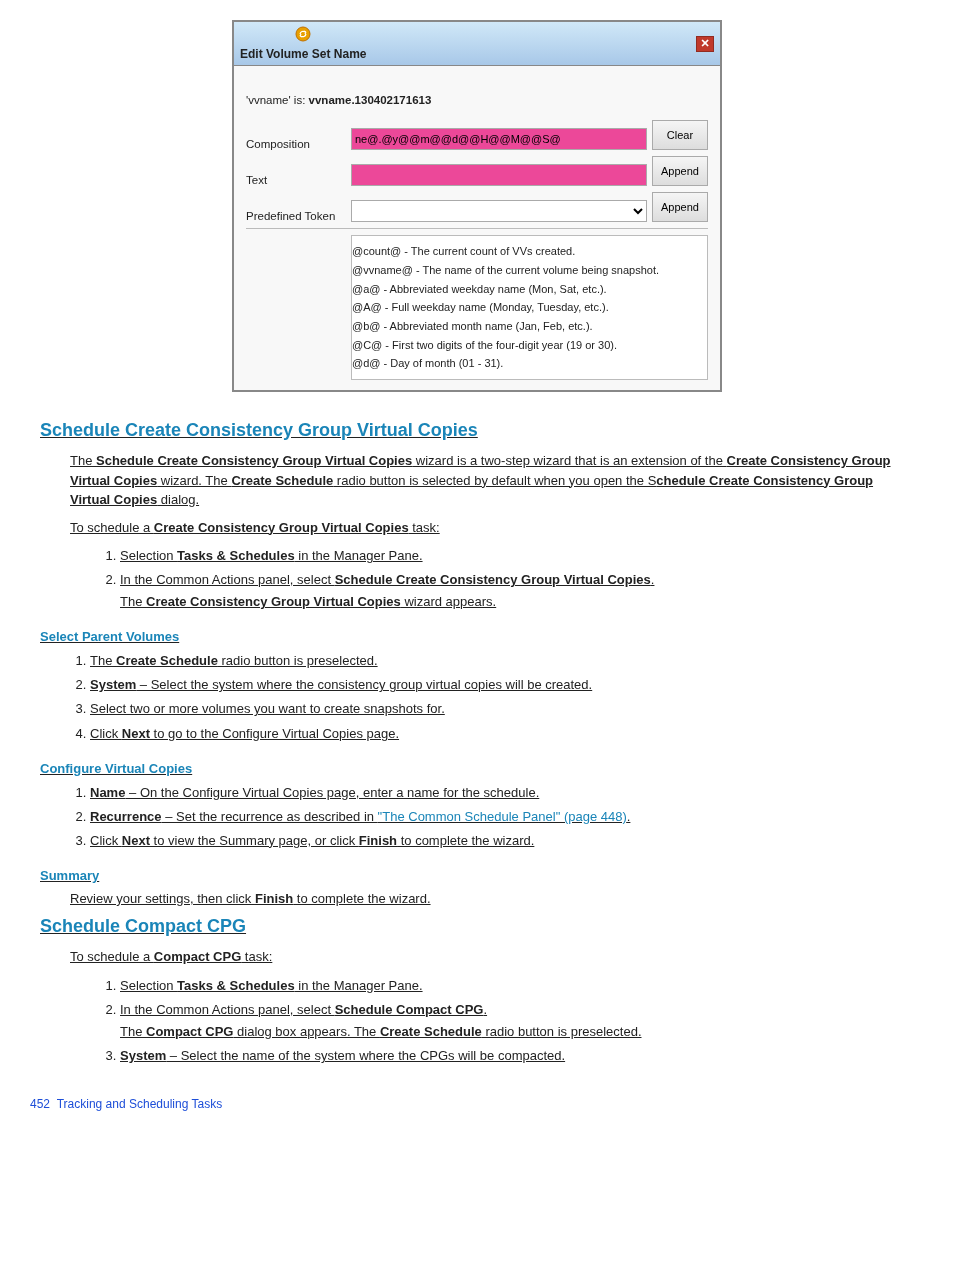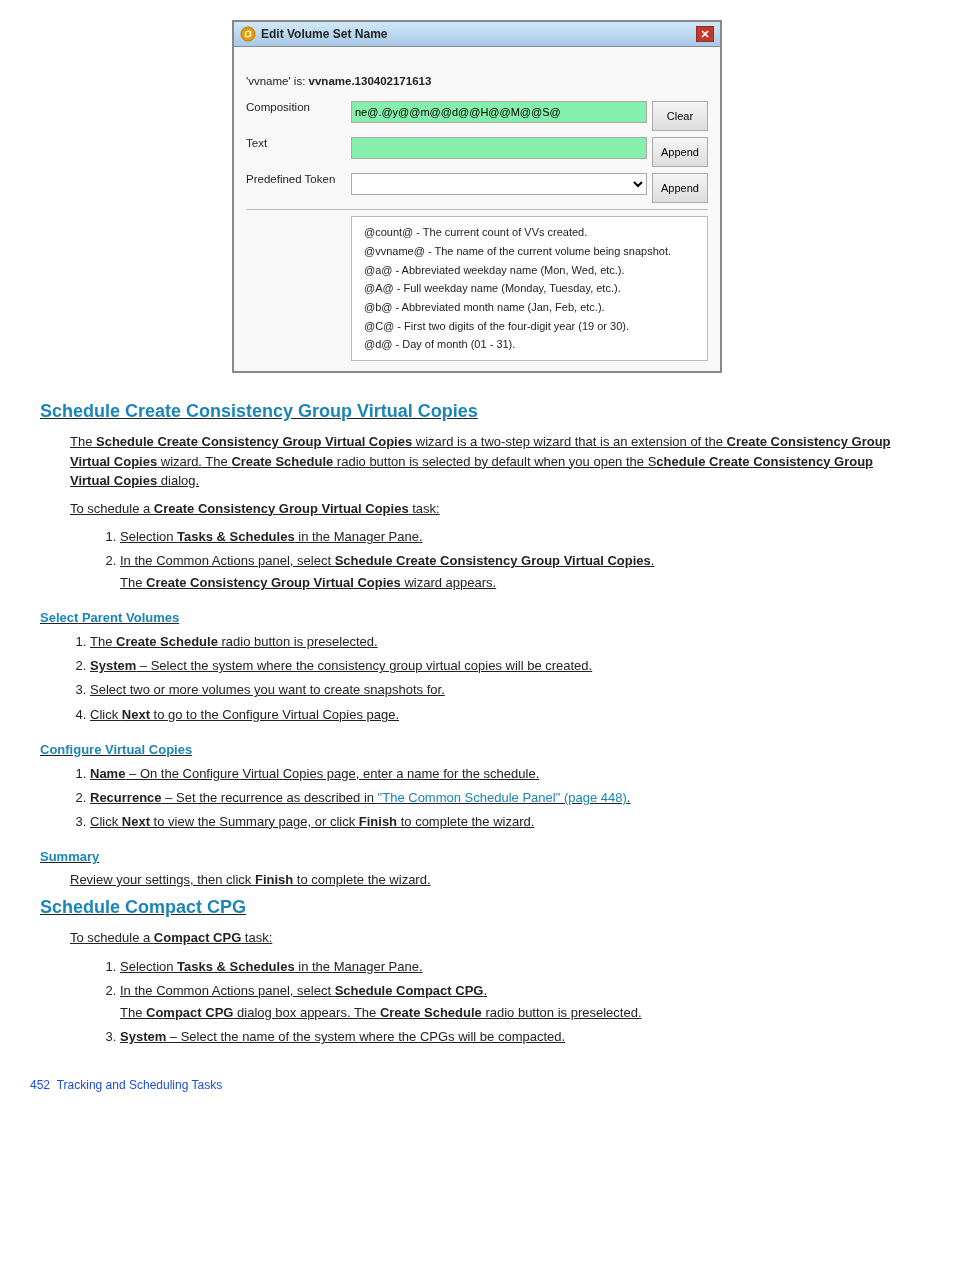--- a/index.html
+++ b/index.html
@@ -30,20 +30,21 @@
       justify-content: space-between;
       padding: 4px 6px;
       border-bottom: 1px solid #888;
     }
     .dialog-title-left {
       display: flex;
       align-items: center;
       gap: 5px;
       font-weight: bold;
       font-size: 12px;
+      flex-direction: column;
     }
     .dialog-icon {
       width: 16px;
       height: 16px;
       display: inline-block;
     }
     .dialog-close-btn {
       background: #c0392b;
       border: 1px solid #922b21;
       color: white;
@@ -64,33 +65,33 @@
       font-size: 11.5px;
       color: #222;
       margin-bottom: 12px;
       line-height: 1.4;
     }
     .dialog-description strong {
       font-weight: bold;
     }
     .dialog-row {
       display: flex;
-      align-items: flex-start;
+      align-items: flex-end;
       margin-bottom: 6px;
     }
     .dialog-label {
       width: 105px;
       font-size: 11.5px;
       color: #222;
     }
     .dialog-input {
       flex: 1;
       height: 22px;
       border: 1px solid #aaa;
-      background: #86efac;
+      background: #ec4899;
       font-size: 11px;
       padding: 0 3px;
     }
     .dialog-select {
       flex: 1;
       height: 22px;
       border: 1px solid #aaa;
       background: white;
       font-size: 11px;
     }
@@ -104,21 +105,21 @@
       cursor: pointer;
     }
     .dialog-divider {
       border: none;
       border-top: 1px solid #bbb;
       margin: 6px 0;
     }
     .token-list {
       background: white;
       border: 1px solid #bbb;
-      padding: 6px 12px;
+      padding: 6px 0;
       margin-left: 105px;
       font-size: 11px;
       line-height: 1.7;
       color: #222;
     }
 
     
     .content {
       padding: 0 10px;
       text-decoration: underline;
@@ -232,21 +233,21 @@
         <span class="dialog-label">Predefined Token</span>
         <select class="dialog-select"></select>
         <button class="dialog-btn">Append</button>
       </div>
 
       <hr class="dialog-divider">
 
       <div class="token-list" id="token-list-container">
       <div>@count@ - The current count of VVs created.</div>
           <div>@vvname@ - The name of the current volume being snapshot.</div>
-          <div>@a@ - Abbreviated weekday name (Mon, Wed, etc.).</div>
+          <div>@a@ - Abbreviated weekday name (Mon, Sat, etc.).</div>
           <div>@A@ - Full weekday name (Monday, Tuesday, etc.).</div>
           <div>@b@ - Abbreviated month name (Jan, Feb, etc.).</div>
           <div>@C@ - First two digits of the four-digit year (19 or 30).</div>
           <div>@d@ - Day of month (01 - 31).</div>
         </div>
     </div>
   </div>
 </div>
 
 <div class="content">

